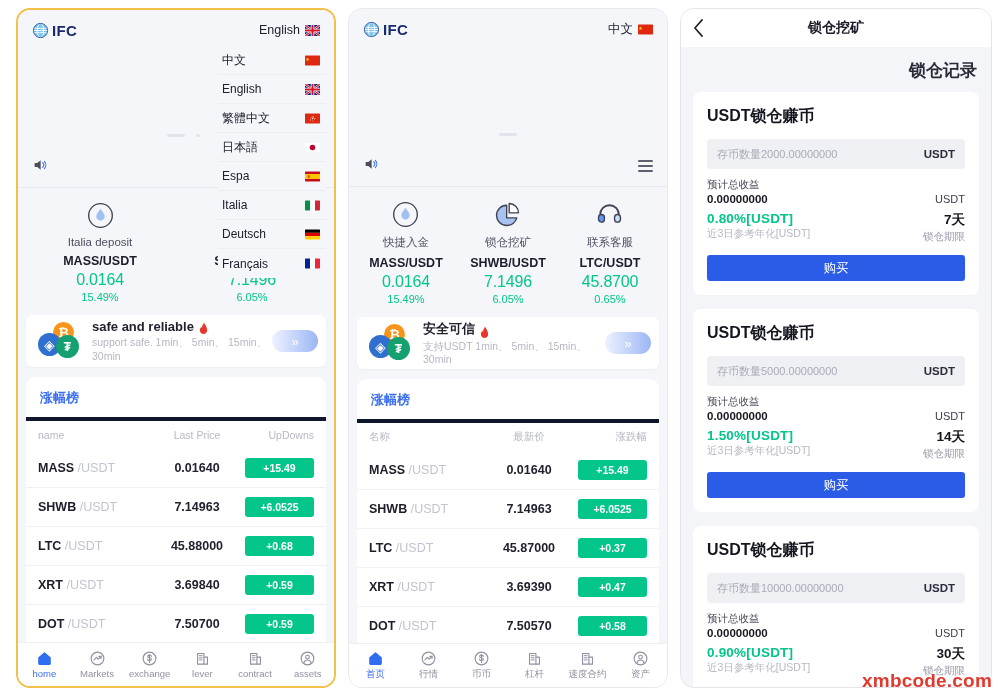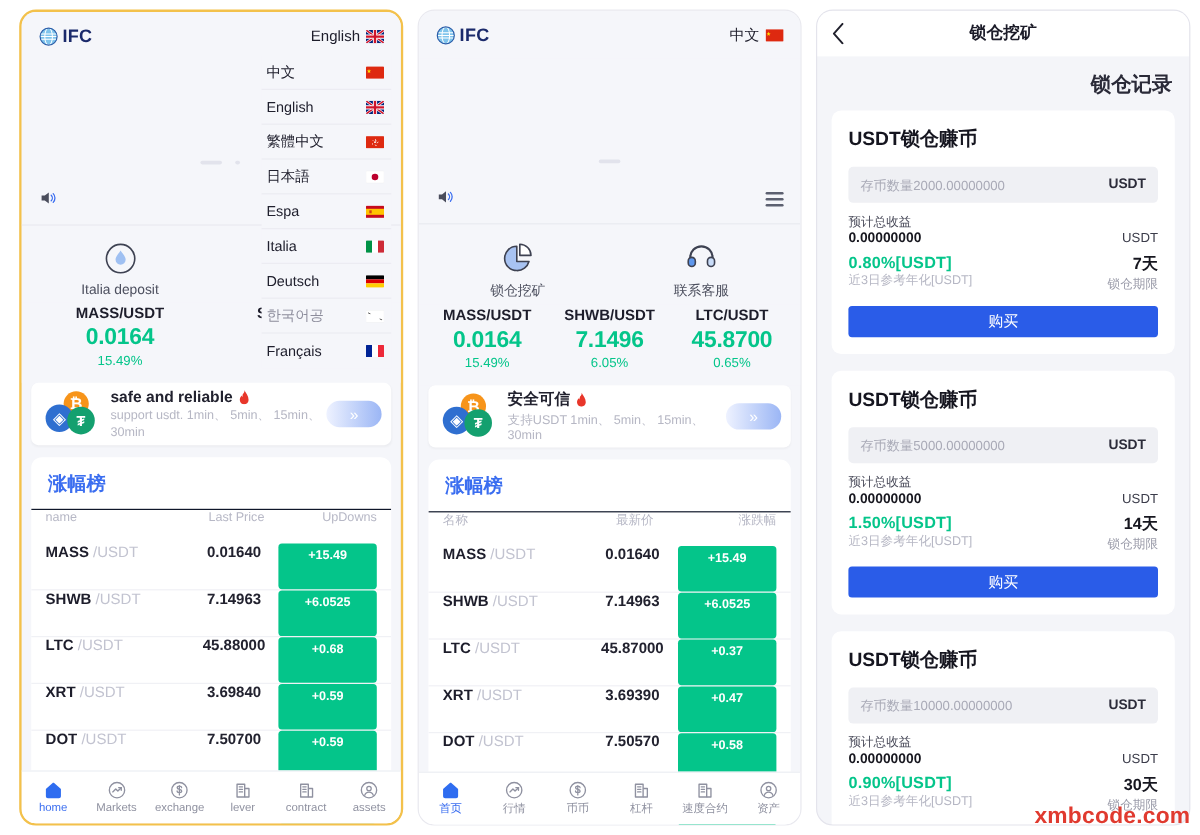--- a/index.html
+++ b/index.html
@@ -92,72 +92,72 @@
   .qa { text-align: center; cursor: pointer; }
   .qa-ico { height: 30px; display: flex; align-items: center; justify-content: center; }
   .qa-lb { margin-top: 6px; font-size: 11.5px; color: #4c4f5e; }
 
   
   .stats { display: flex; background: #f5f6fa; padding: 2px 6px 12px; }
   .stats.two > .st { width: 50%; }
   .stats.three > .st { width: 33.33%; }
   .st { text-align: center; }
   .st-pair { font-size: 12.5px; font-weight: bold; color: #1d1d2b; }
-  .st-price { font-size: 19px; font-weight: bold; color: #04c58a; margin-top: 3px; letter-spacing: -.2px; }
+  .st-price { font-size: 16px; font-weight: normal; color: #04c58a; margin-top: 3px; letter-spacing: -.2px; }
   .st-chg { font-size: 11px; color: #04c58a; margin-top: 2px; }
 
   
   .banner {
     margin: 0 8px 10px;
     background: #ffffff;
     border-radius: 6px;
     height: 52px;
     display: flex; align-items: center;
     padding: 0 8px;
     position: relative;
     box-shadow: 0 1px 2px rgba(0,0,0,.04);
   }
   .coins { position: relative; width: 56px; height: 40px; flex: 0 0 auto; }
   .coin { position: absolute; border-radius: 50%; display: flex; align-items: center; justify-content: center; color: #fff; font-weight: bold; }
   .coin.btc { width: 21px; height: 21px; left: 19px; top: 1px; background: #f7941a; font-size: 13px; }
   .coin.eth { width: 23px; height: 23px; left: 4px; top: 12px; background: #2f6fd0; font-size: 14px; }
   .coin.usdt { width: 23px; height: 23px; left: 22px; top: 14px; background: #14a06f; font-size: 12px; }
   .bn-txt { flex: 1; min-width: 0; padding-left: 2px; }
-  .bn-t1 { font-size: 13px; font-weight: bold; color: #22222f; display: flex; align-items: center; gap: 4px; }
+  .bn-t1 { font-size: 13px; font-weight: bold; color: #22222f; display: flex; align-items: flex-end; gap: 4px; }
   .bn-t2 { font-size: 10.5px; color: #b6b7c4; line-height: 1.25; margin-top: 2px; }
   .hot { width: 11px; height: 12px; }
   .bn-go {
     width: 46px; height: 22px; border-radius: 11px; flex: 0 0 auto;
     background: linear-gradient(90deg, #eef2ff 0%, #9bb6f5 100%);
     display: flex; align-items: center; justify-content: center;
     color: #ffffff; font-size: 13px; cursor: pointer;
   }
 
   
   .card {
     margin: 0 8px;
     background: #ffffff;
     border-radius: 9px 9px 0 0;
     overflow: hidden;
   }
-  .card-ttl { font-size: 16px; color: #3b6ef0; font-weight: bold; padding: 12px 14px 10px; border-bottom: 1px solid #0f172a; }
-  .row { display: flex; height: 39px; padding: 0 12px; border-bottom: 1px solid #f0f1f5; }
+  .card-ttl { font-size: 13px; color: #3b6ef0; font-weight: bold; padding: 12px 14px 10px; border-bottom: 4px solid #0f172a; }
+  .row { display: flex; align-items: center; height: 39px; padding: 0 12px; border-bottom: 1px solid #f0f1f5; }
   .row.head { height: 28px; border-bottom: none; }
   .c1 { flex: 0 0 120px; }
   .c2 { flex: 1; text-align: center; }
   .c3 { flex: 0 0 78px; display: flex; justify-content: flex-end; }
   .head .c1, .head .c2, .head .c3 { font-size: 10.5px; color: #b7b8c6; }
   .head .c3 { justify-content: flex-end; }
   .sym { font-size: 12.5px; font-weight: bold; color: #1d1d2b; }
   .sym span { color: #c2c3d0; font-weight: normal; }
   .price { font-size: 12.5px; font-weight: bold; color: #22222f; }
   .pill {
     background: #04c58a; color: #fff;
     font-size: 10.5px; font-weight: bold;
-    border-radius: 3px; padding: 4px 0; width: 82px; text-align: center;
+    border-radius: 3px; padding: 4px 0; width: 69px; text-align: center;
   }
 
   
   .tabbar {
     position: absolute; left: 0; right: 0; bottom: 0;
     height: 44px; background: #ffffff;
     display: flex; border-top: 1px solid #eceef3;
     z-index: 30;
   }
   .tab { flex: 1; display: flex; flex-direction: column; align-items: center; justify-content: center; gap: 1px; cursor: pointer; }
@@ -298,32 +298,20 @@
           </svg>
         </div>
         <div class="lang-item">
           <span>Deutsch</span>
           <svg class="flag" viewBox="0 0 60 40">
             <rect width="60" height="13.3" fill="#000"></rect>
             <rect y="13.3" width="60" height="13.3" fill="#dd0000"></rect>
             <rect y="26.6" width="60" height="13.4" fill="#ffce00"></rect>
           </svg>
         </div>
-        <div class="lang-item dim">
-          <span>한국어공</span>
-          <svg class="flag" viewBox="0 0 60 40">
-            <rect width="60" height="40" fill="#fff" stroke="#e6e6e6"></rect>
-            <path d="M30 12a8 8 0 010 16 8 8 0 000-16z" fill="#cd2e3a"></path>
-            <path d="M30 12a8 8 0 000 16 8 8 0 010-16z" fill="#0047a0"></path>
-            <g fill="#000">
-              <rect x="7" y="8" width="9" height="1.6" transform="rotate(28 7 8)"></rect>
-              <rect x="46" y="28" width="9" height="1.6" transform="rotate(28 46 28)"></rect>
-            </g>
-          </svg>
-        </div>
         <div class="lang-item">
           <span>Français</span>
           <svg class="flag" viewBox="0 0 60 40">
             <rect width="20" height="40" fill="#002395"></rect>
             <rect x="20" width="20" height="40" fill="#fff"></rect>
             <rect x="40" width="20" height="40" fill="#ed2939"></rect>
           </svg>
         </div>
       </div>
 
@@ -375,21 +363,21 @@
         <div class="coin eth">◈</div>
         <div class="coin usdt">₮</div>
       </div>
       <div class="bn-txt">
         <div class="bn-t1">
           <span>safe and reliable</span>
           <svg class="hot" viewBox="0 0 24 26">
             <path d="M12 0c2 5-3 6-3 10 0 2 1 3 1 3s-2-1-2-3c-3 2-4 5-4 8 0 5 4 8 8 8s8-3 8-8c0-7-5-13-8-18z" fill="#e8362a"></path>
           </svg>
         </div>
-        <div class="bn-t2">support usdt. 1min、 5min、 15min、 30min</div>
+        <div class="bn-t2">support safe. 1min、 5min、 15min、 30min</div>
       </div>
       <div class="bn-go">»</div>
     </div>
 
     <div class="card">
       <div class="card-ttl">涨幅榜</div>
       <div id="tbl-en">
           <div class="row head">
             <div class="c1">name</div>
             <div class="c2">Last Price</div>
@@ -532,20 +520,29 @@
           <i></i>
           <i></i>
           <i></i>
         </div>
     </div>
 
     <div class="quick three" id="qa-cn">
         <div class="qa">
           <div class="qa-ico">
             <svg width="27" height="27" viewBox="0 0 32 32">
+              <circle cx="16" cy="16" r="14" fill="none" stroke="#3e4252" stroke-width="1.6"></circle>
+              <path d="M16 8c3 4.5 5 6.5 5 9a5 5 0 11-10 0c0-2.5 2-4.5 5-9z" fill="#9fc0f2"></path>
+            </svg>
+          </div>
+          <div class="qa-lb">快捷入金</div>
+        </div>
+        <div class="qa">
+          <div class="qa-ico">
+            <svg width="27" height="27" viewBox="0 0 32 32">
               <path d="M15 17V5A12 12 0 003 17a12 12 0 0012 12 12 12 0 0012-9H15z" fill="#a8c3f2" stroke="#3e4252" stroke-width="1.6" stroke-linejoin="round"></path>
               <path d="M18 3v11h11A11 11 0 0018 3z" fill="#ffffff" stroke="#3e4252" stroke-width="1.6" stroke-linejoin="round"></path>
             </svg>
           </div>
           <div class="qa-lb">锁仓挖矿</div>
         </div>
         <div class="qa">
           <div class="qa-ico">
             <svg width="27" height="27" viewBox="0 0 32 32">
               <path d="M5 19v-3a11 11 0 0122 0v3" fill="none" stroke="#3e4252" stroke-width="2.2" stroke-linecap="round"></path>

